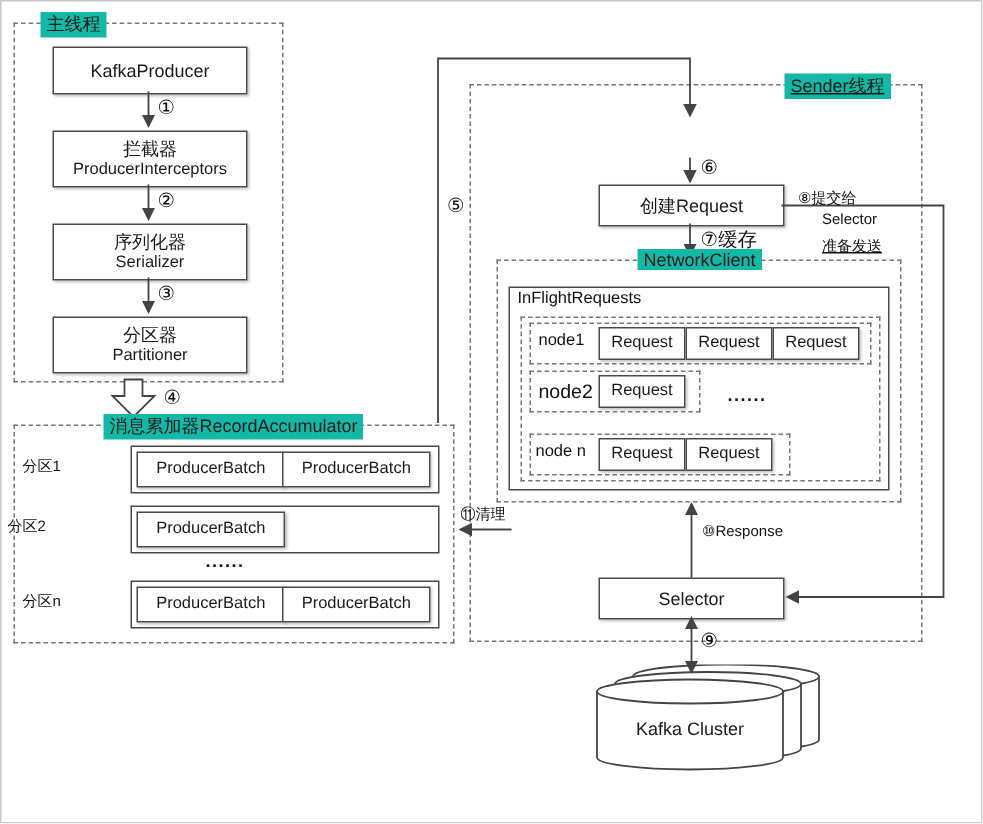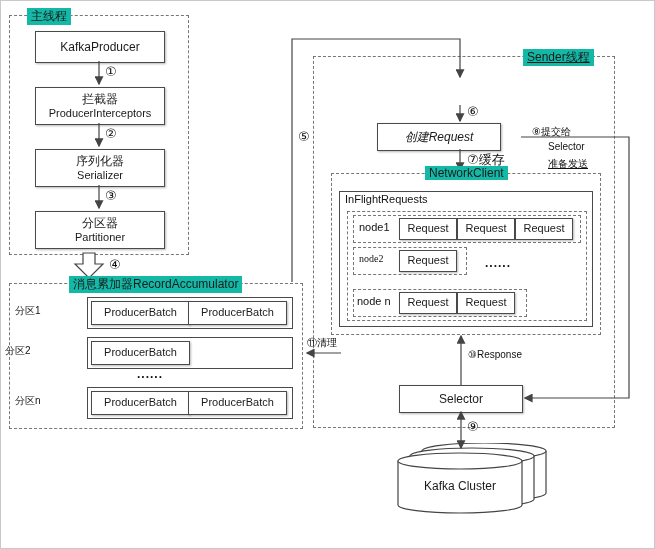--- a/index.html
+++ b/index.html
@@ -103,21 +103,21 @@
   </div>
   <div class="box" style="left:187px;top:390px;width:97px;height:22px;font-size:11px;">
     <span>ProducerBatch</span>
   </div>
 
   <div class="dashed" style="left:312px;top:55px;width:300px;height:370px;"></div>
   <span class="group-title" style="left:522px;top:48px;text-decoration:underline;">Sender线程</span>
 
   <span class="lbl step" style="left:466px;top:103px;">⑥</span>
 
-  <div class="box" style="left:376px;top:122px;width:122px;height:26px;font-style:italic;">
+  <div class="box" style="left:398px;top:122px;width:122px;height:26px;">
     <span>创建Request</span>
   </div>
   <span class="lbl step" style="left:466px;top:150px;">⑦缓存</span>
 
   <span class="lbl" style="left:531px;top:124px;">⑧提交给</span>
   <span class="lbl" style="left:547px;top:140px;">Selector</span>
   <span class="lbl" style="left:547px;top:156px;text-decoration:underline;">准备发送</span>
 
   <div class="dashed" style="left:330px;top:172px;width:268px;height:160px;"></div>
   <span class="group-title" style="left:424px;top:165px;">NetworkClient</span>
@@ -132,21 +132,21 @@
     <span>Request</span>
   </div>
   <div class="box" style="left:456px;top:217px;width:56px;height:20px;font-size:11px;">
     <span>Request</span>
   </div>
   <div class="box" style="left:514px;top:217px;width:56px;height:20px;font-size:11px;">
     <span>Request</span>
   </div>
 
   <div class="dashed-row" style="left:352px;top:246px;width:112px;height:26px;"></div>
-  <span class="lbl" style="left:358px;top:252px;font-size:10px;font-family:Liberation Serif, serif;">node2</span>
+  <span class="lbl" style="left:358px;top:252px;font-size:13px;">node2</span>
   <div class="box" style="left:398px;top:249px;width:56px;height:20px;font-size:11px;">
     <span>Request</span>
   </div>
   <span class="dots" style="left:484px;top:255px;">......</span>
 
   <div class="dashed-row" style="left:352px;top:288px;width:172px;height:26px;"></div>
   <span class="lbl" style="left:356px;top:294px;font-size:11px;">node n</span>
   <div class="box" style="left:398px;top:291px;width:56px;height:20px;font-size:11px;">
     <span>Request</span>
   </div>

